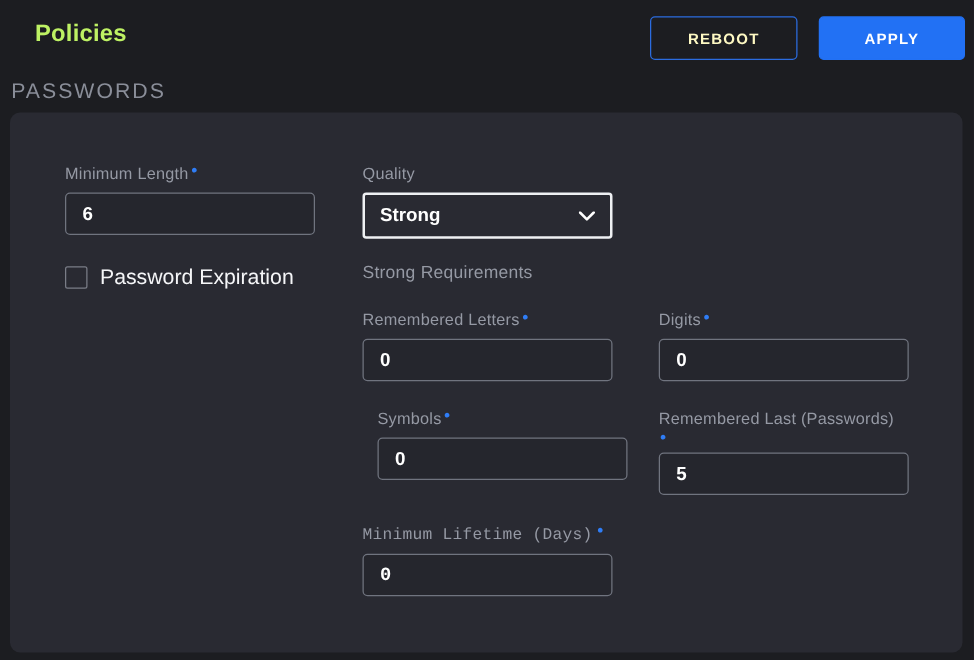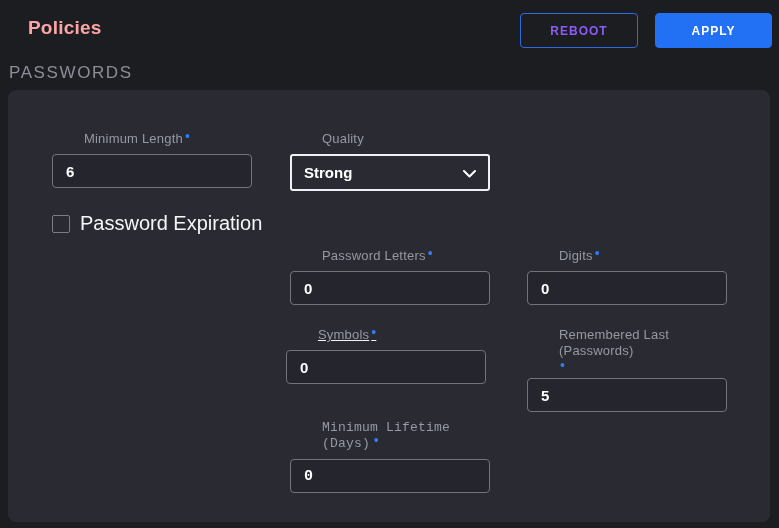--- a/index.html
+++ b/index.html
@@ -16,48 +16,47 @@
   *{box-sizing:border-box;margin:0;padding:0;}
   html,body{width:779px;height:528px;overflow:hidden;}
   body{
     background:var(--page-bg);
     font-family:"Liberation Sans","DejaVu Sans",sans-serif;
     position:relative;
     color:var(--white);
   }
   .page-title{
     position:absolute;left:28px;top:17px;
-    font-size:19px;font-weight:700;color:#fca5a5;letter-spacing:.2px;
+    font-size:19px;font-weight:700;color:#bef264;letter-spacing:.2px;
   }
   .btn{
     position:absolute;top:13px;height:35px;
     font-family:inherit;font-size:12px;font-weight:700;letter-spacing:1px;
     border-radius:4px;cursor:pointer;
   }
   .btn-outline{
     left:520px;width:118px;
-    background:transparent;border:1px solid #2b6ce0;color:#8b5cf6;
+    background:transparent;border:1px solid #2b6ce0;color:#fef9c3;
   }
   .btn-solid{
     left:655px;width:117px;
     background:var(--accent-blue);border:1px solid var(--accent-blue);color:#ffffff;
   }
   .section-label{
     position:absolute;left:9px;top:63px;
     font-size:17px;color:var(--section-gray);letter-spacing:1.6px;
   }
   .card{
     position:absolute;left:8px;top:90px;width:762px;height:432px;
     background:var(--card-bg);border-radius:8px;
   }
   .field{position:absolute;width:200px;}
   .field .label{
     font-size:13px;color:var(--label-gray);line-height:16px;margin-bottom:7px;
     letter-spacing:.2px;
-    margin-left:32px;
   }
   .req{
     color:var(--required-blue);font-size:14px;line-height:10px;
     margin-left:2px;position:relative;top:-2px;
   }
   .wrap-req .req{display:block;margin-left:1px;top:0;line-height:12px;}
   .text-input{
     width:200px;height:34px;
     background:var(--input-bg);
     border:1px solid var(--input-border);border-radius:4px;
@@ -73,21 +72,21 @@
   .select .select-value{font-size:15px;font-weight:700;color:#ffffff;}
   .select svg{flex:0 0 auto;}
   .checkbox-row{
     position:absolute;left:44px;top:122px;
     display:flex;align-items:center;cursor:pointer;
   }
   .checkbox-box{
     width:18px;height:18px;border:1px solid #7a7d87;border-radius:2px;
     background:transparent;flex:0 0 auto;
   }
-  .checkbox-label{margin-left:10px;font-size:20px;color:#f5f6f8;}
+  .checkbox-label{margin-left:10px;font-size:17px;color:#f5f6f8;}
   .subsection-label{
     position:absolute;left:282px;top:119px;
     font-size:14px;color:var(--label-gray);letter-spacing:.2px;
   }
 </style>
 </head>
 <body>
 
 <h1 class="page-title">Policies</h1>
 
@@ -113,32 +112,33 @@
           </svg>
       </span>
     </div>
   </div>
 
   <div class="checkbox-row">
     <span class="checkbox-box"></span>
     <span class="checkbox-label">Password Expiration</span>
   </div>
 
+  <div class="subsection-label">Strong Requirements</div>
 
   <div class="field" style="left:282px;top:158px;">
-    <div class="label"><span>Password Letters</span><span class="req">•</span></div>
+    <div class="label"><span>Remembered Letters</span><span class="req">•</span></div>
     <input class="text-input" type="text" value="0" style="">
   </div>
 
   <div class="field" style="left:519px;top:158px;">
     <div class="label"><span>Digits</span><span class="req">•</span></div>
     <input class="text-input" type="text" value="0" style="">
   </div>
 
-  <div class="field" style="left:278px;top:237px;text-decoration:underline;">
+  <div class="field" style="left:294px;top:237px;">
     <div class="label"><span>Symbols</span><span class="req">•</span></div>
     <input class="text-input" type="text" value="0" style="">
   </div>
 
   <div class="field wrap-req" style="left:519px;top:237px;">
     <div class="label"><span>Remembered Last (Passwords)</span><span class="req">•</span></div>
     <input class="text-input" type="text" value="5" style="">
   </div>
 
   <div class="field" style="left:282px;top:330px;font-family:Liberation Mono, monospace;">

